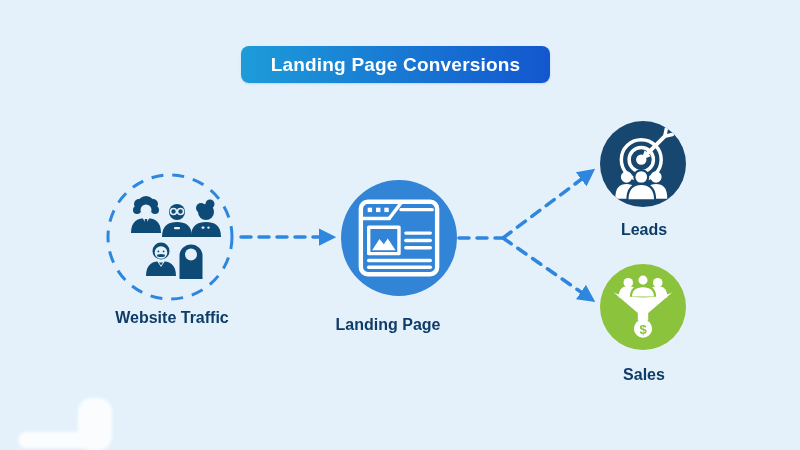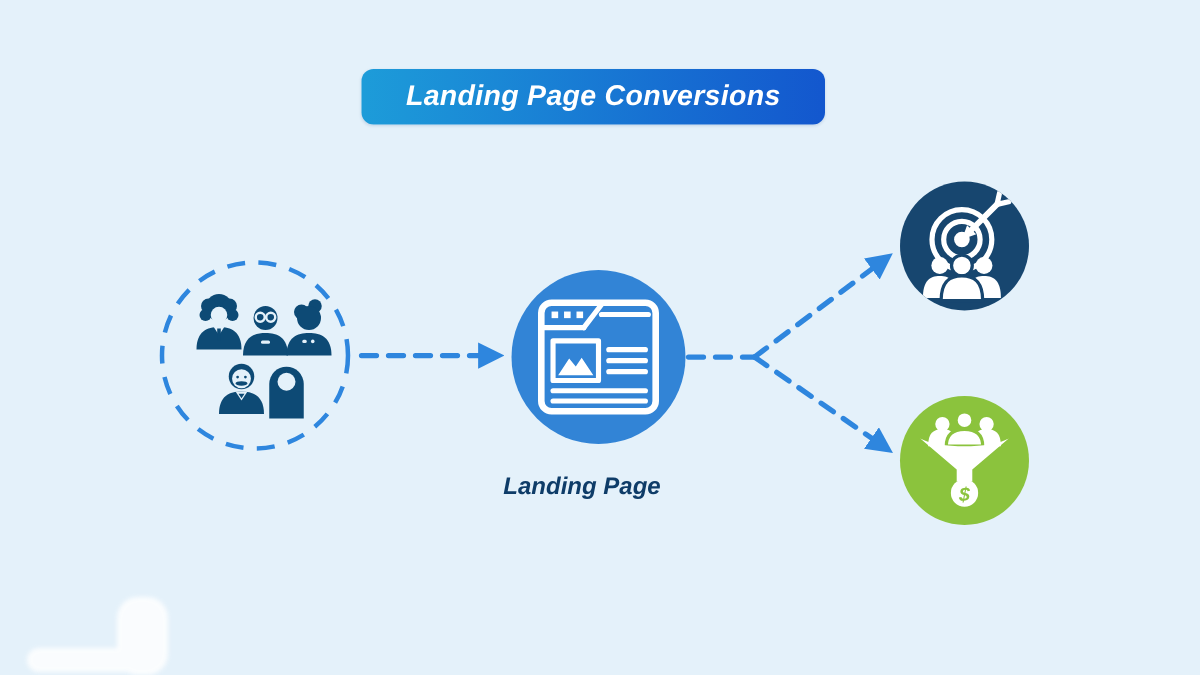--- a/index.html
+++ b/index.html
@@ -2,21 +2,20 @@
 <html style="--background: #e4f1fa; --banner-gradient-start: #1d9cd9; --banner-gradient-end: #1357ce; --arrow-blue: #2e86de; --navy: #0d4a75; --landing-circle: #3284d6; --leads-circle: #17466f; --sales-circle: #8bc33d; --label-text: #0e3c68; --icon-white: #ffffff;"><head>
 <meta charset="utf-8">
 <style>
   html,body{margin:0;padding:0;}
   .canvas{
     position:relative;
     width:800px;height:450px;
     background:var(--background,#e4f1fa);
     overflow:hidden;
     font-family:"Liberation Sans", sans-serif;
-    font-style:italic;
   }
   .banner{
     position:absolute;left:241px;top:46px;width:309px;height:37px;
     border-radius:8px;
     background:linear-gradient(90deg,var(--banner-gradient-start,#1d9cd9),var(--banner-gradient-end,#1357ce));
     color:#fff;font-size:19px;font-weight:700;letter-spacing:.2px;
     display:flex;align-items:center;justify-content:center;
     box-shadow:0 1px 2px rgba(20,60,120,.15);
   }
   .connectors{position:absolute;left:0;top:0;width:800px;height:450px;pointer-events:none;}
@@ -173,21 +172,24 @@
           <path d="M31,34 C31,24 37,21 45,21 C53,21 59,24 59,34 Z" style="stroke:var(--sales-circle,#8bc33d)" stroke-width="2.5"></path>
           <path d="M11,28 C25,36 65,36 79,28 L51,52 L51,61 L39,61 L39,52 Z"></path>
           <circle cx="45" cy="70" r="10.5"></circle>
         </g>
         <text x="45" y="76" text-anchor="middle" font-size="15" font-weight="bold" font-family="Liberation Sans, sans-serif" style="fill:var(--sales-circle,#8bc33d)">$</text>
       </svg>
     </div>
   </div>
 
   <div class="label" style="left:72px;top:307px;width:200px;">
+    <div>Website Traffic</div>
   </div>
   <div class="label" style="left:298px;top:314px;width:180px;">Landing Page</div>
+  <div class="label" style="left:584px;top:219px;width:120px;">Leads</div>
+  <div class="label" style="left:584px;top:364px;width:120px;">Sales</div>
 
   <div class="watermark" style="left:18px;top:398px;width:100px;height:52px;">
     <div class="wm-a"></div>
     <div class="wm-b"></div>
   </div>
 
 </div>
 
 </body></html>

